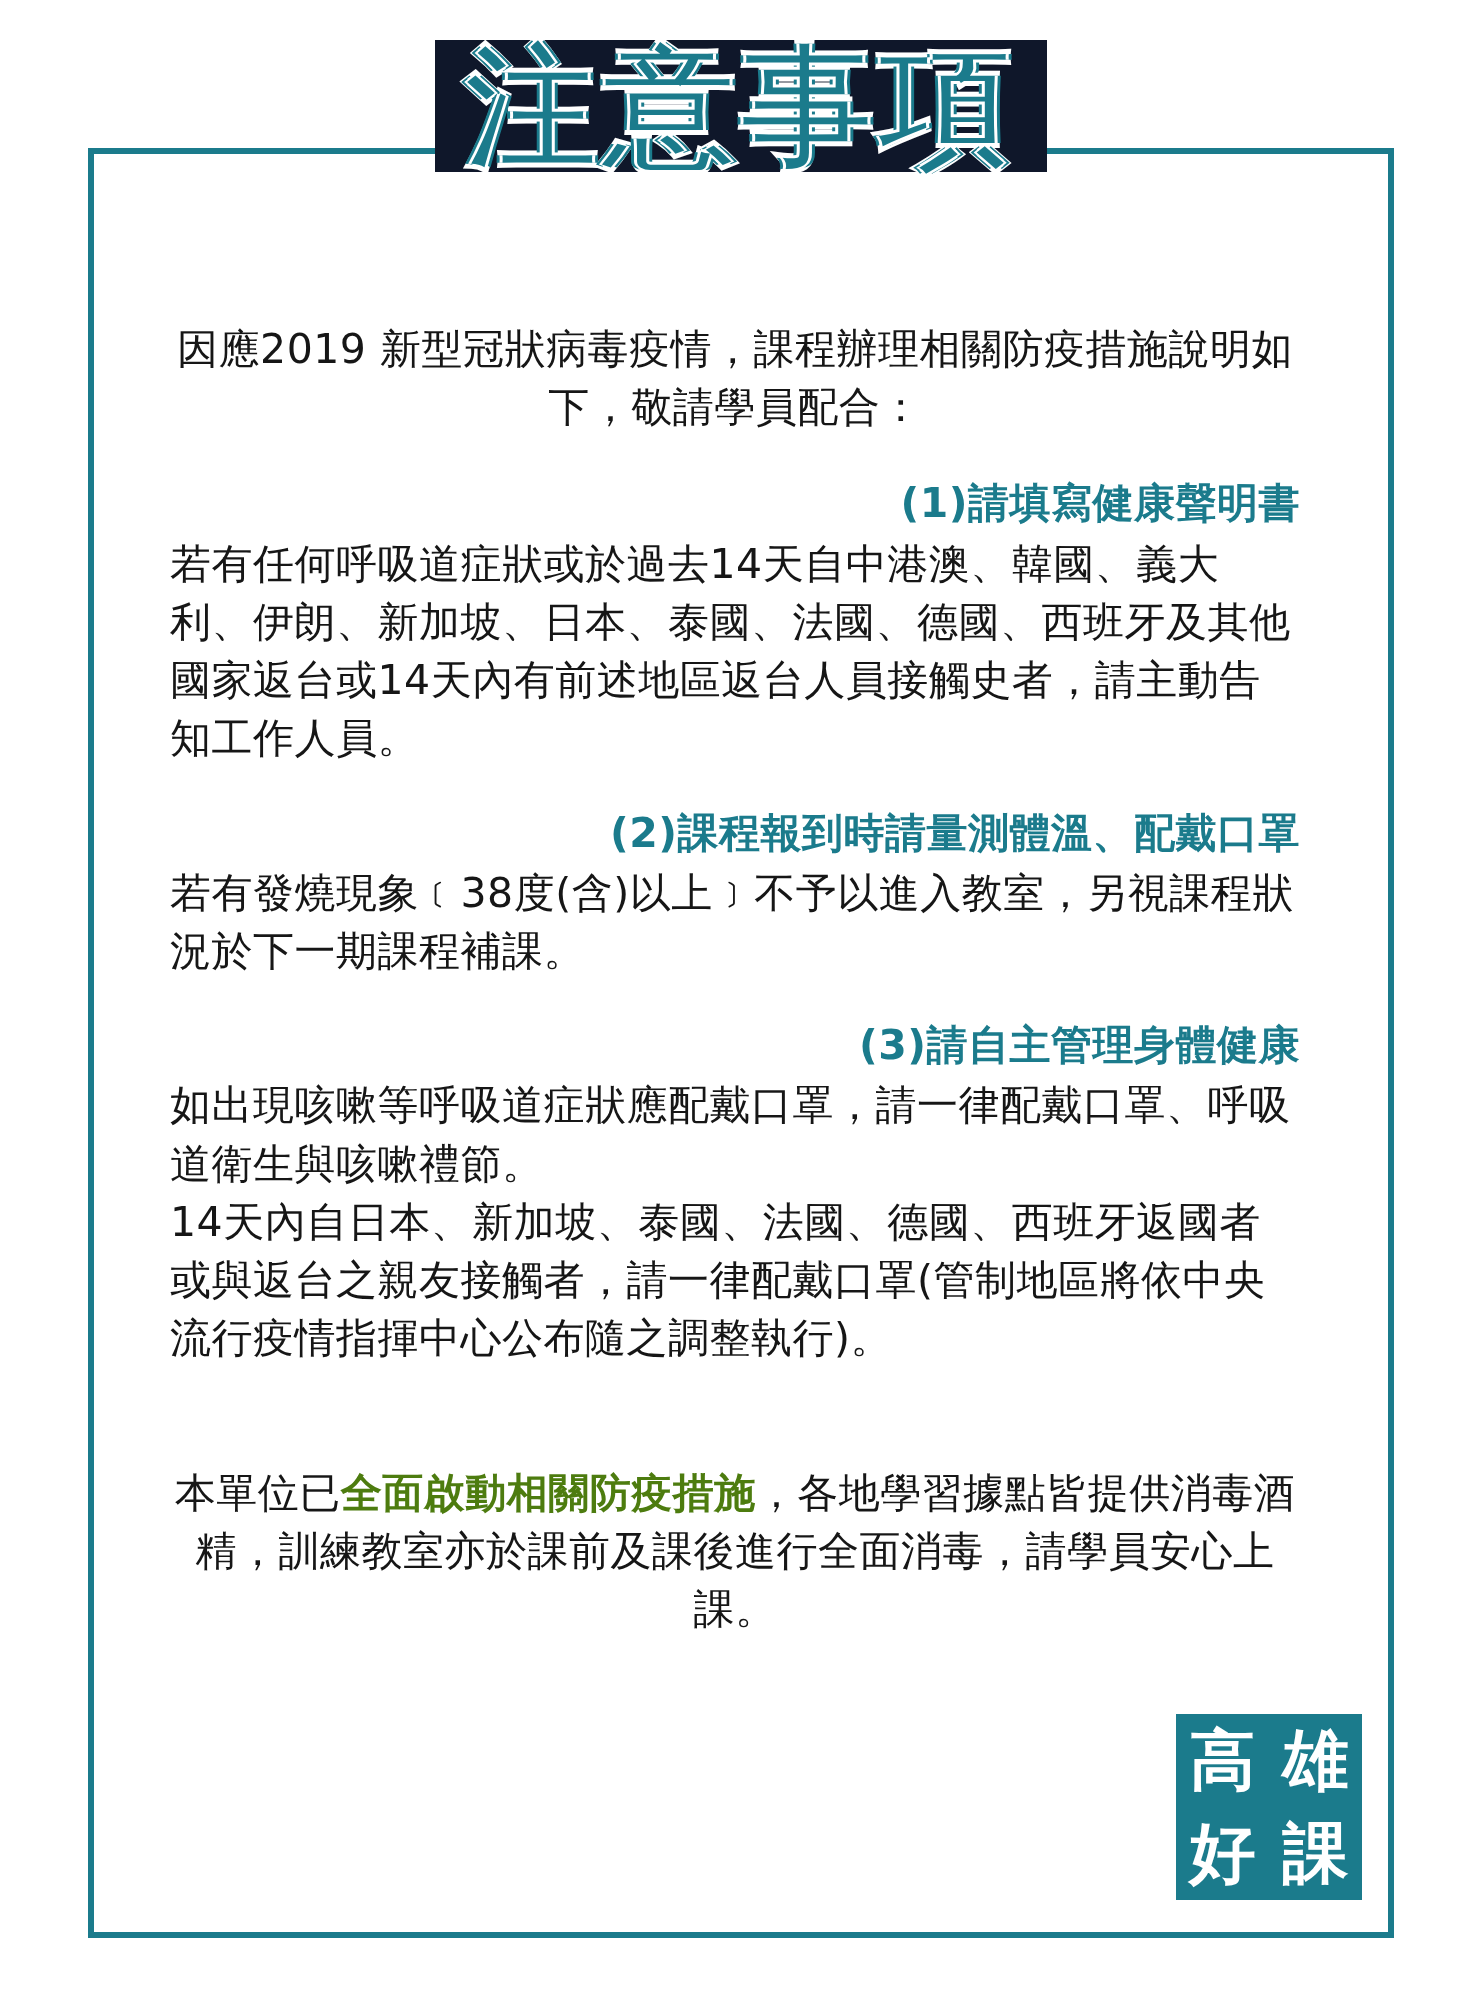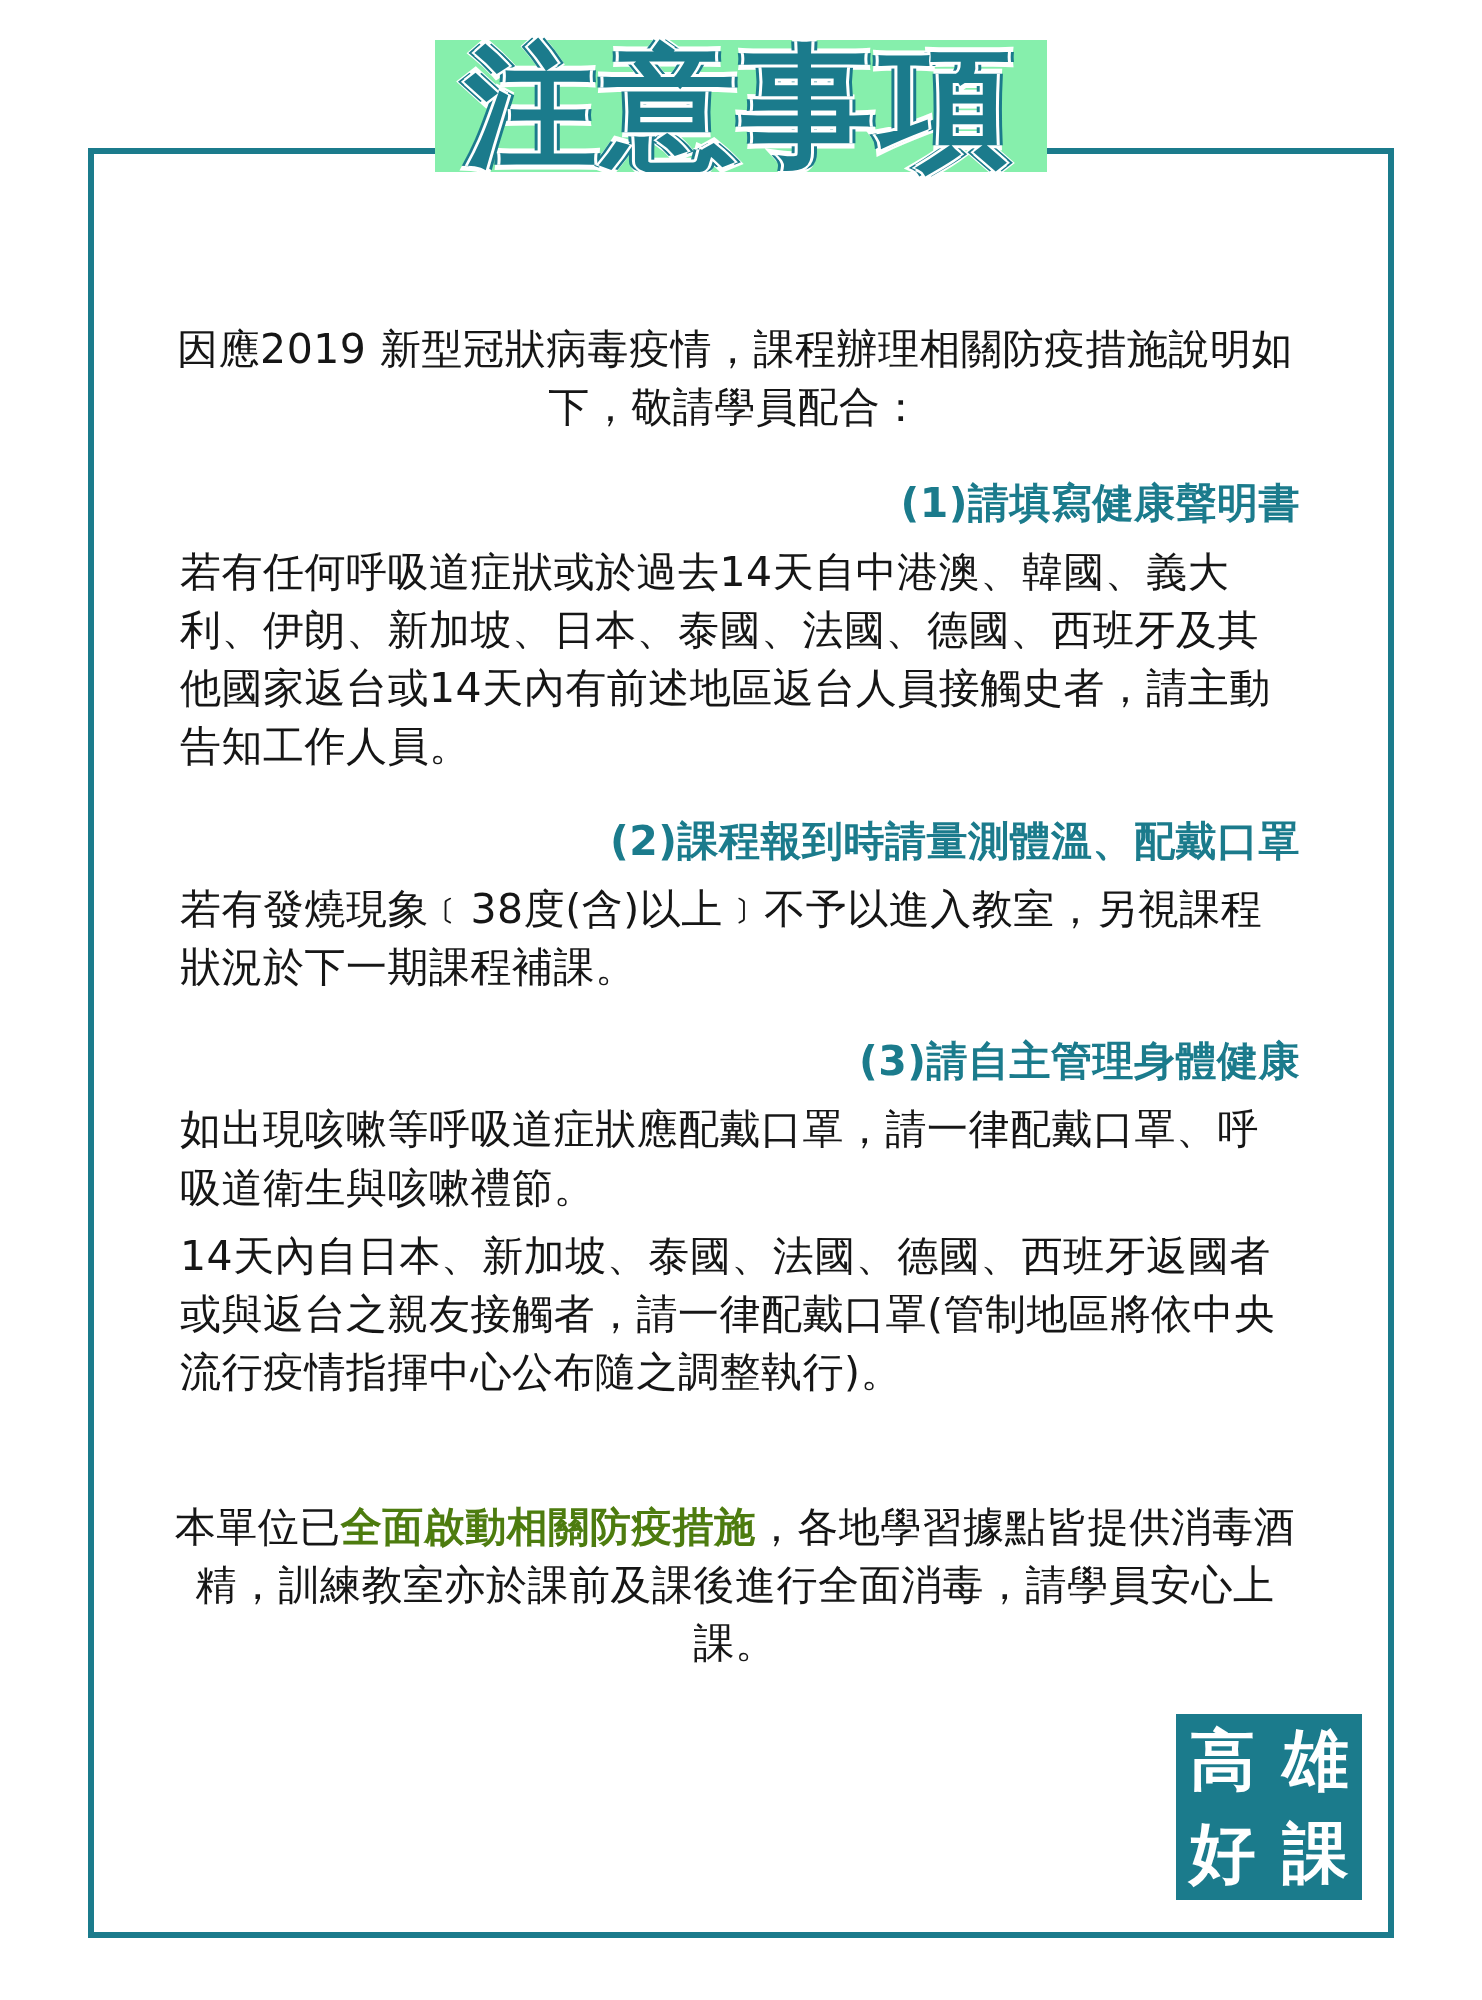--- a/index.html
+++ b/index.html
@@ -40,26 +40,26 @@
     top: 40px;
     width: 100%;
     text-align: center;
     z-index: 5;
   }
   .title {
     display: inline-block;
     position: relative;
     font-family: "DejaVu Sans", "Liberation Sans", sans-serif;
     font-size: 132px;
-    font-weight: 700;
+    font-weight: 400;
     letter-spacing: 6px;
     line-height: 1.0;
     color: #1b7b8c;
     padding: 0 30px;
-    background: #86efac;
+    background: #0f172a;
     -webkit-text-stroke: 10px #ffffff;
     paint-order: stroke fill;
   }
   .title-inner {
     position: relative;
     display: inline-block;
     color: #1b7b8c;
     text-shadow:
       -3px 0 0 #ffffff, 3px 0 0 #ffffff, 0 -3px 0 #ffffff, 0 3px 0 #ffffff,
       -6px 0 0 #1b7b8c, 6px 0 0 #1b7b8c;
@@ -89,21 +89,21 @@
   }
   .section-head {
     color: #1b7b8c;
     font-weight: 700;
     margin: 0 0 2px 0;
     font-size: 41px;
     letter-spacing: 0.5px;
     text-align: right;
   }
   .section-body {
-    margin: 10px;
+    margin: 0;
     font-weight: 500;
   }
   .section-body + .section-body { margin-top: 0; }
 
   .spacer { height: 60px; }
 
   .highlight { color: #4d7c0f; font-weight: 700; }
 
   
   .logo {

